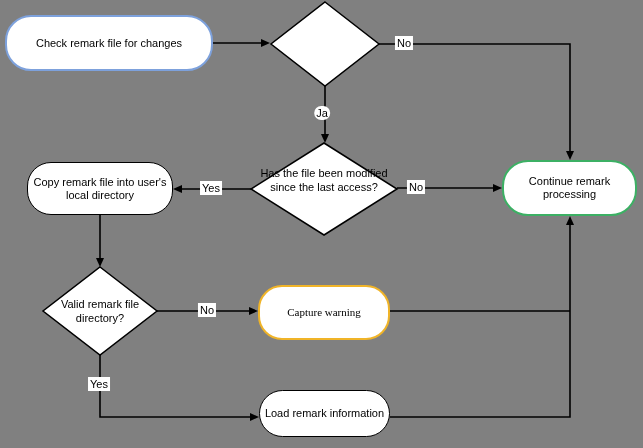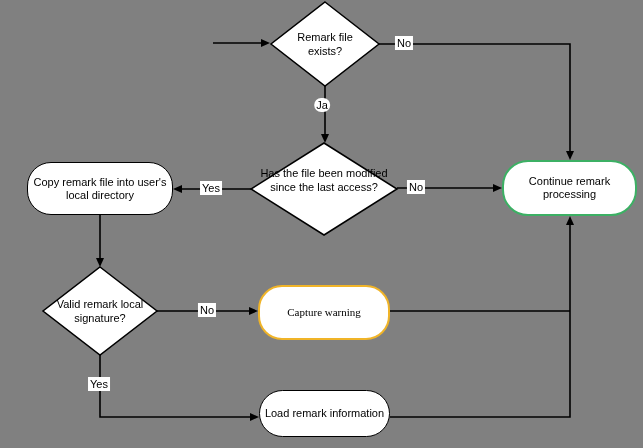--- a/index.html
+++ b/index.html
@@ -68,21 +68,21 @@
   #node-copy     { left: 27px;  top: 162px; width: 146px; height: 53px; border-radius: 24px; }
   #node-continue { left: 502px; top: 160px; width: 135px; height: 56px; border-width: 2px; }
   #node-capture  { left: 258px; top: 285px; width: 132px; height: 55px; border-width: 2.5px; border-radius: 24px; font-family: Liberation Serif, serif; }
   #node-load     { left: 259px; top: 390px; width: 131px; height: 47px; }
 
   #dtext-exists    { left: 283px; top: 16px;  width: 84px;  height: 56px; }
   #dtext-modified  { left: 260px; top: 152px; width: 128px; height: 56px; }
   #dtext-signature { left: 54px;  top: 283px; width: 92px;  height: 56px; }
 
   #lbl-exists-no     { left: 404px; top: 43px;  }
-  #lbl-exists-ja     { left: 322px; top: 105px; border-radius: 7px; }
+  #lbl-exists-ja     { left: 322px; top: 113px; border-radius: 7px; }
   #lbl-modified-yes  { left: 211px; top: 188px; }
   #lbl-modified-no   { left: 416px; top: 187px; }
   #lbl-signature-no  { left: 207px; top: 310px; }
   #lbl-signature-yes { left: 99px;  top: 384px; }
 </style>
 </head>
 <body>
 
 <div id="stage" style="background-color: rgb(128, 128, 128);">
 
@@ -102,45 +102,45 @@
     <polyline points="157,311 250,311" marker-end="url(#arw)"></polyline>
     <polyline points="390,311 570,311"></polyline>
     <polyline points="100,355 100,417 251,417" marker-end="url(#arw)"></polyline>
     <polyline points="390,417 570,417 570,224" marker-end="url(#arw)"></polyline>
 
     <polygon class="diamond" points="325,2 379,44 325,86 271,44"></polygon>
     <polygon class="diamond" points="324,143 397,189 324,235 251,189"></polygon>
     <polygon class="diamond" points="100,267 157,311 100,355 43,311"></polygon>
   </svg>
 
+  <div class="node rounded" id="node-check" style="border-color: rgb(125, 161, 220);">
+    <span>Check remark file for changes</span>
+  </div>
 
   <div class="node rounded" id="node-continue" style="border-color: rgb(60, 176, 100);">
     <span>Continue remark processing</span>
   </div>
 
   <div class="node rounded" id="node-copy" style="border-color: rgb(0, 0, 0);">
     <span>Copy remark file into user's local directory</span>
   </div>
 
   <div class="node rounded" id="node-capture" style="border-color: rgb(240, 180, 40);">
     <span>Capture warning</span>
   </div>
 
   <div class="node rounded" id="node-load" style="border-color: rgb(0, 0, 0);">
     <span>Load remark information</span>
   </div>
 
-  <div class="diamond-text" id="dtext-exists">
-    <span>Remark file exists?</span>
-  </div>
   <div class="diamond-text" id="dtext-modified">
     <span>Has the file been modified since the last access?</span>
   </div>
   <div class="diamond-text" id="dtext-signature">
-    <span>Valid remark local signature?</span>
+    <span>Valid remark file directory?</span>
   </div>
 
   <div class="edge-label" id="lbl-exists-no">No</div>
   <div class="edge-label" id="lbl-exists-ja">Ja</div>
   <div class="edge-label" id="lbl-modified-yes">Yes</div>
   <div class="edge-label" id="lbl-modified-no">No</div>
   <div class="edge-label" id="lbl-signature-no">No</div>
   <div class="edge-label" id="lbl-signature-yes">Yes</div>
 
 </div>

